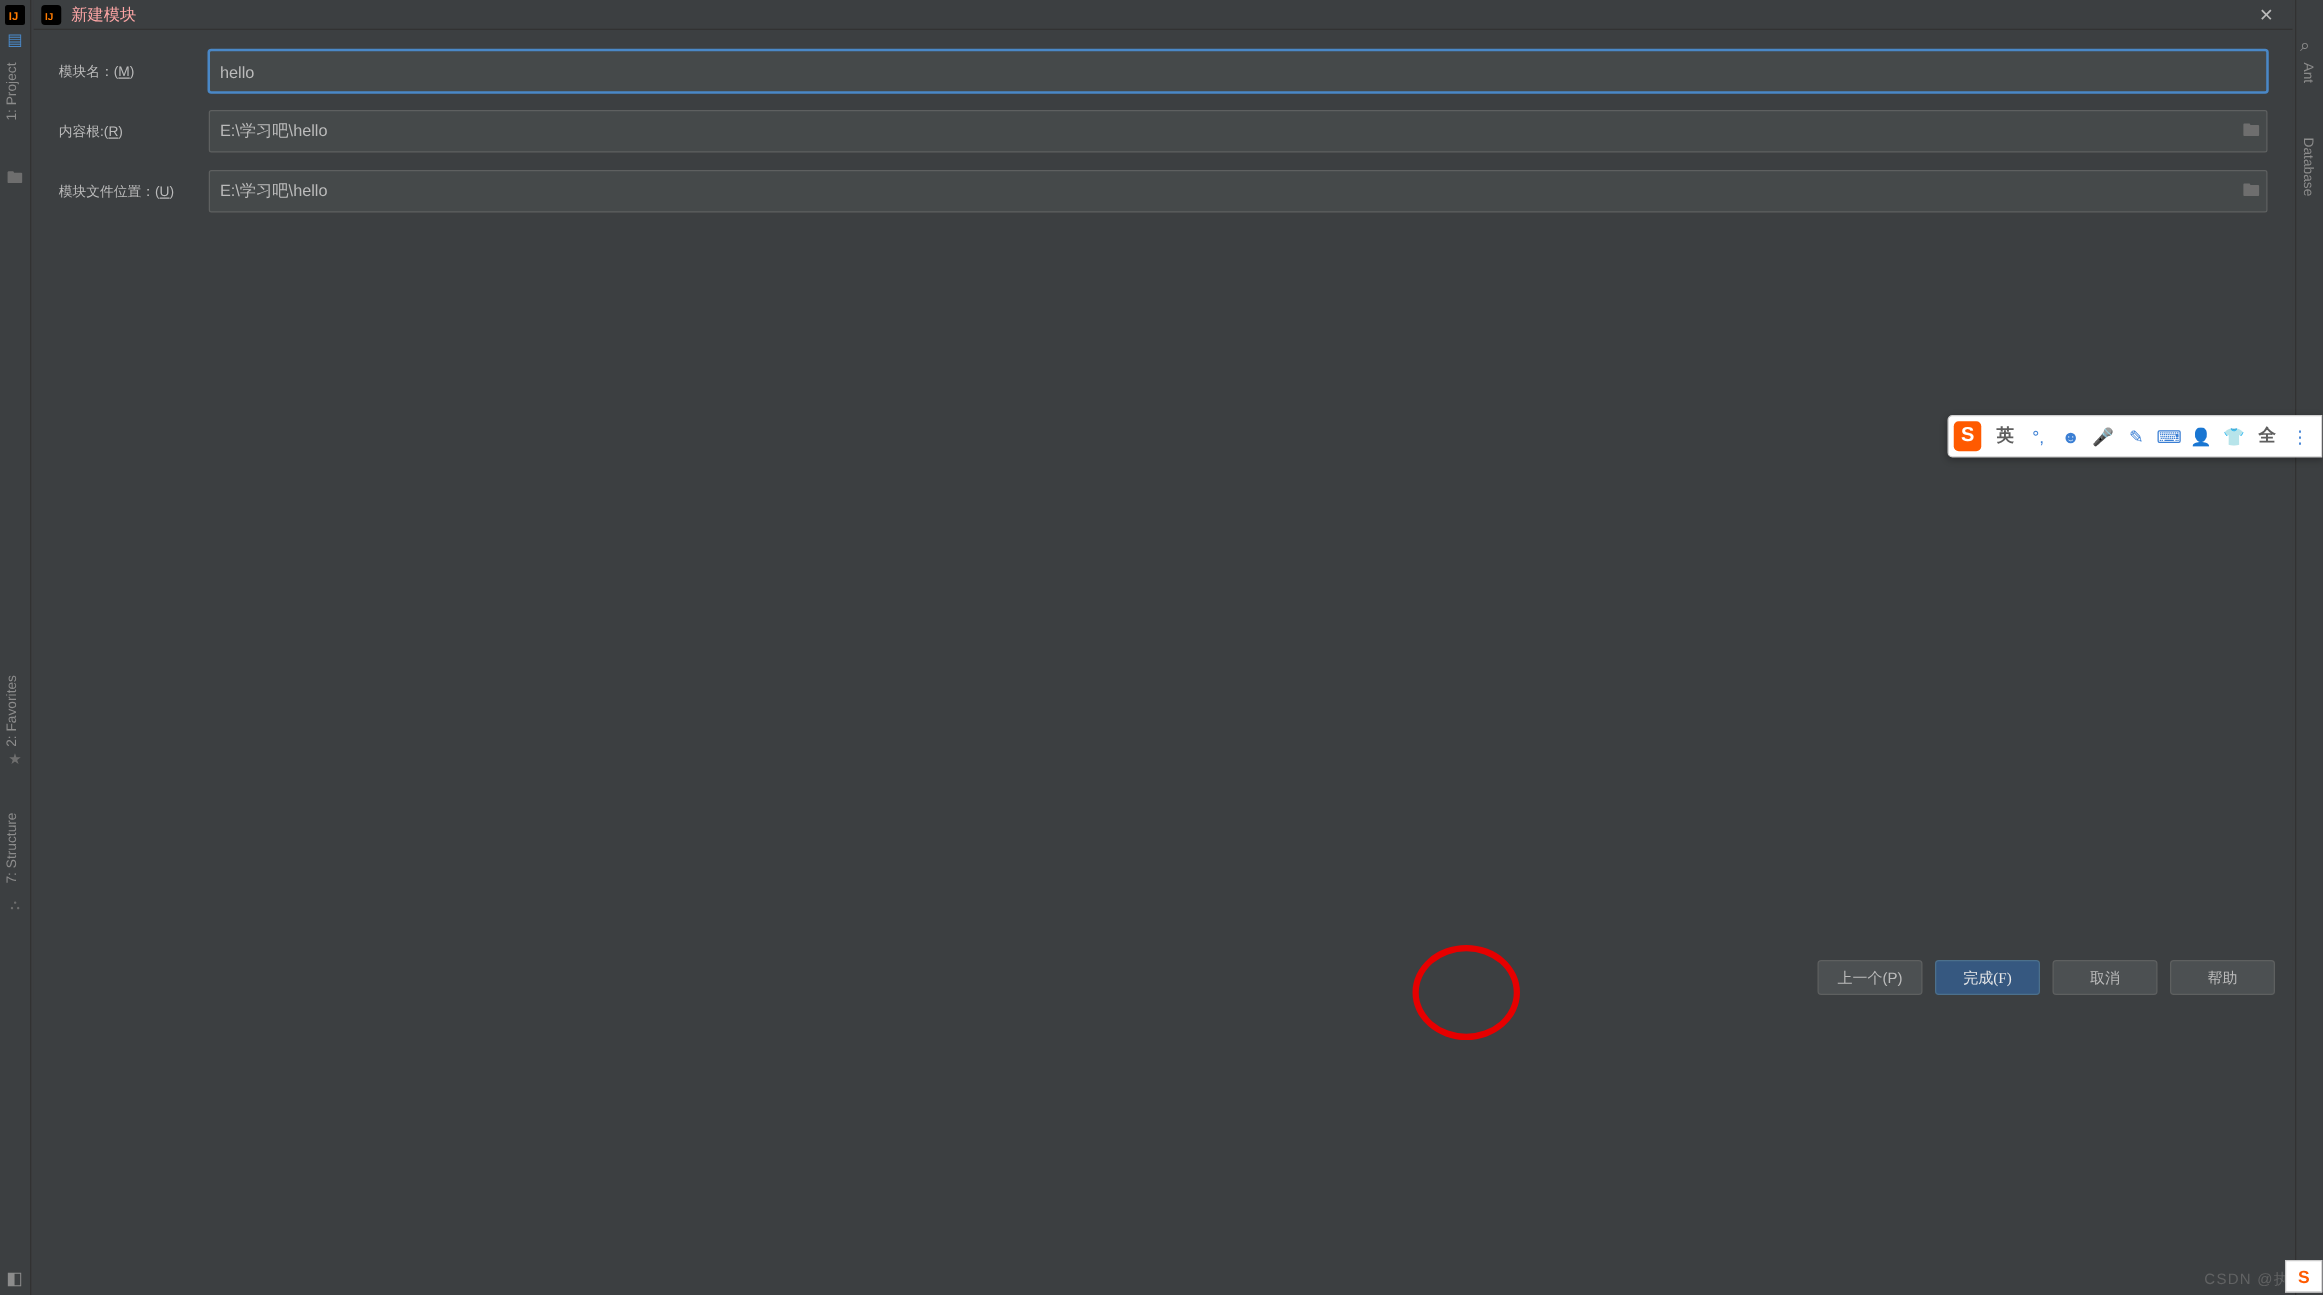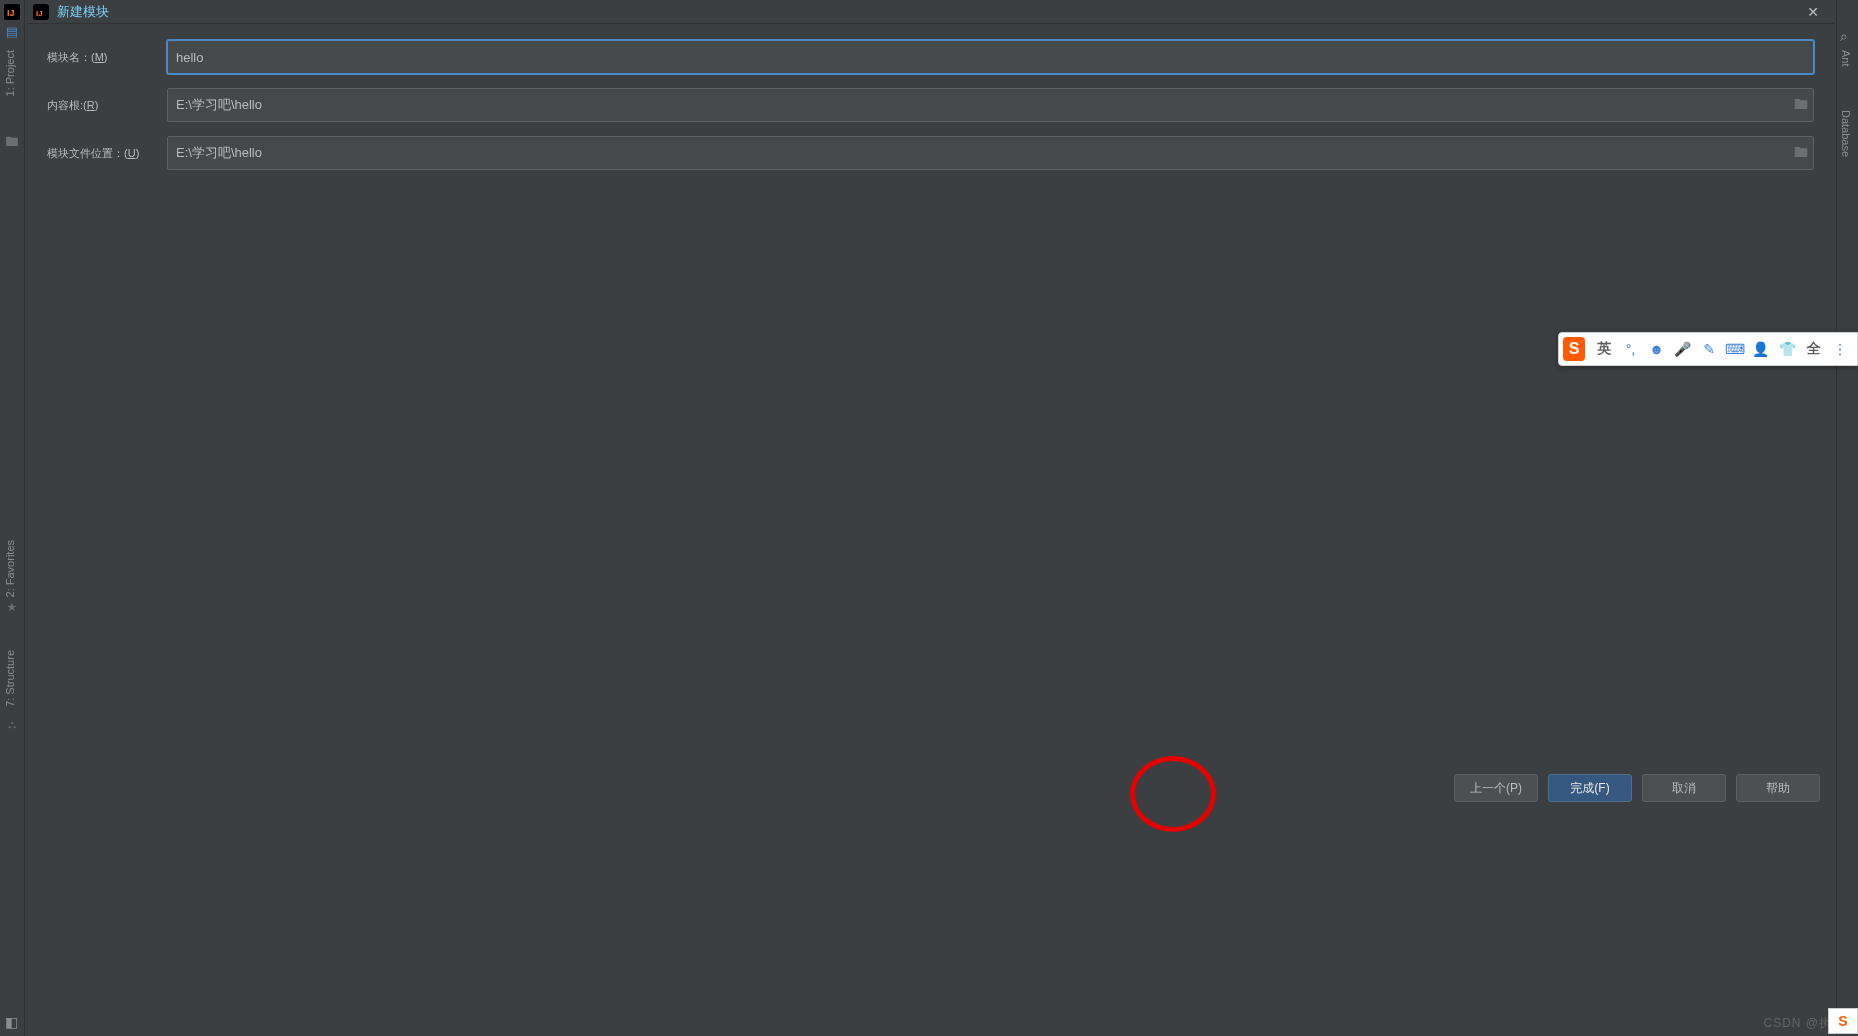--- a/index.html
+++ b/index.html
@@ -16,36 +16,36 @@
 
 .right-rail { position:absolute; right:0; top:0; width:22px; height:100%; background:#3c3f41; border-left:1px solid #323232; }
 .right-rail .rail-text { writing-mode:vertical-rl; font-size:11px; color:#8c8c8c; position:absolute; left:3px; }
 .rail-ant { top:50px; }
 .rail-db { top:110px; }
 
 
 .dialog { position:absolute; left:27px; top:0; right:24px; height:800px; background:#3c3f41; }
 .titlebar { height:24px; display:flex; align-items:center; padding:0 6px; background:#3c3f41; border-bottom:1px solid #323232; }
 .titlebar .ij-icon { width:16px; height:16px; background:#000; border-radius:3px; display:inline-flex; align-items:center; justify-content:center; margin-right:4px; font-size:9px; color:#fff; font-weight:bold; }
-.titlebar-title { font-size:13px; color:#7dd3fc; margin-left:4px; }
+.titlebar-title { font-size:13px; color:#fca5a5; margin-left:4px; }
 .titlebar .close { margin-left:auto; width:30px; text-align:center; color:#bbbbbb; font-size:14px; cursor:pointer; }
 
 .form { padding:16px 20px 0 20px; }
 .row { display:flex; align-items:center; margin-bottom:14px; }
 .row label { width:120px; font-size:11px; color:#bbbbbb; }
 .row label .mn { text-decoration:underline; }
 .row .field { flex:1; position:relative; }
 .row input { width:100%; height:28px; background:#45494a; border:1px solid #5e6060; color:#bbbbbb; padding:16px 8px; font-size:13px; border-radius:2px; }
 .row input.focused { border:1px solid #4a88c7; box-shadow:0 0 0 1px #4a88c7; background:#45494a; }
 .row .browse-icon { position:absolute; right:6px; top:6px; color:#6e6e6e; font-size:14px; }
 
 
-.buttons { position:absolute; left:27px; right:24px; bottom:228px; height:40px; display:flex; justify-content:flex-end; align-items:center; gap:10px; padding-right:14px; }
+.buttons { position:absolute; left:27px; right:24px; bottom:228px; height:40px; display:flex; justify-content:flex-end; align-items:flex-start; gap:10px; padding-right:14px; }
 .btn { min-width:84px; height:28px; background:#4c5052; border:1px solid #5e6060; color:#bbbbbb; font-size:12px; border-radius:3px; display:flex; align-items:center; justify-content:center; cursor:pointer; }
-.btn.primary { background:#365880; border-color:#4c708c; color:#e8e8e8; }
+.btn.primary { background:#365880; border-color:#4c708c; color:#e8e8e8;font-family:Liberation Serif, serif; }
 
 
 .red-circle { position:absolute; width:86px; height:76px; border:5px solid #e60000; border-radius:50%; left:1130px; bottom:204px; pointer-events:none; }
 
 
 .ime { position:absolute; top:332px; right:0; width:300px; height:34px; background:#fff; border:1px solid #d0d0d0; border-radius:4px 0 0 4px; display:flex; align-items:center; padding:0 4px; box-shadow:0 2px 6px rgba(0,0,0,.3); }
 .ime .slogo { width:24px; height:24px; background:#ff5a00; color:#fff; font-weight:bold; font-size:16px; border-radius:4px; display:flex; align-items:center; justify-content:center; margin-right:6px; }
 .ime .item { width:24px; text-align:center; font-size:14px; color:#3b7fd4; margin:0 2px; }
 .ime .item.txt { color:#5f5f5f; font-weight:bold; }
 

